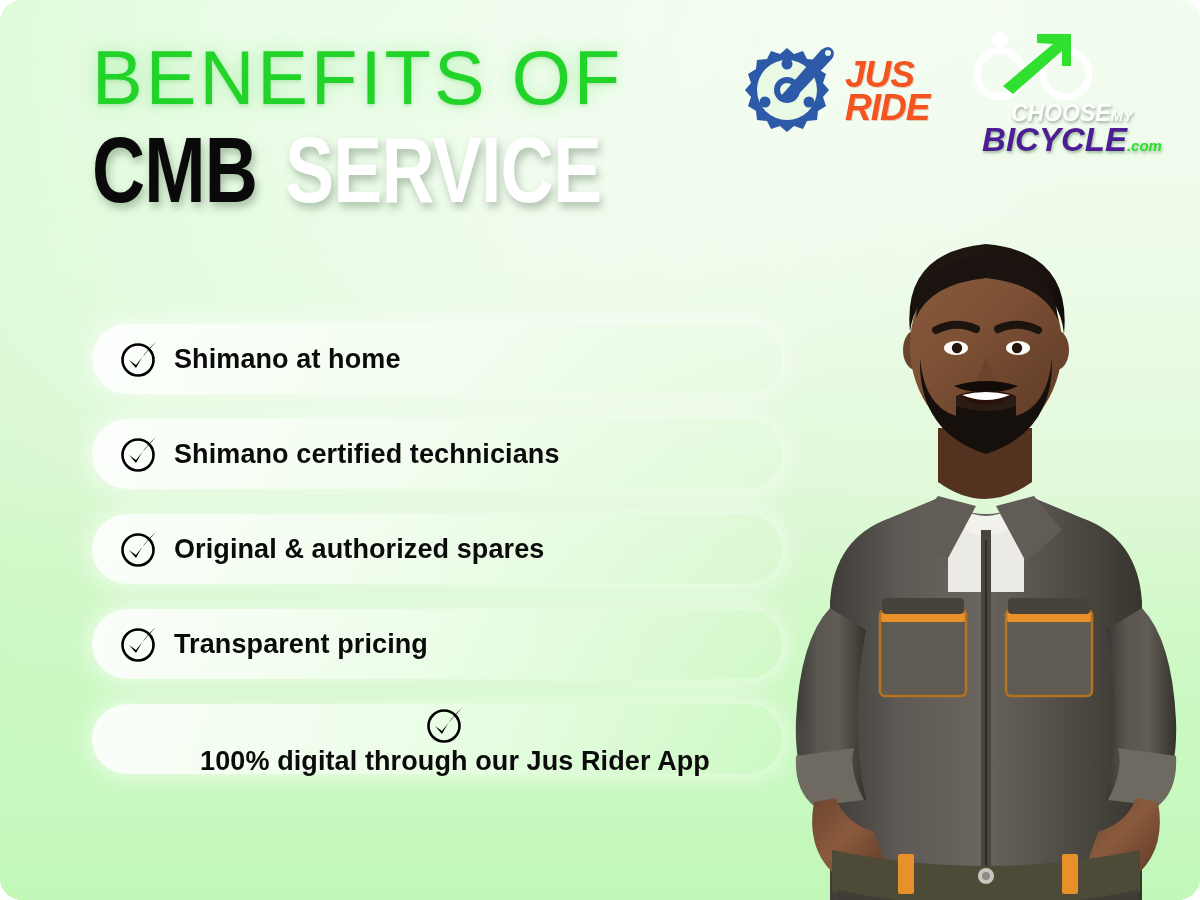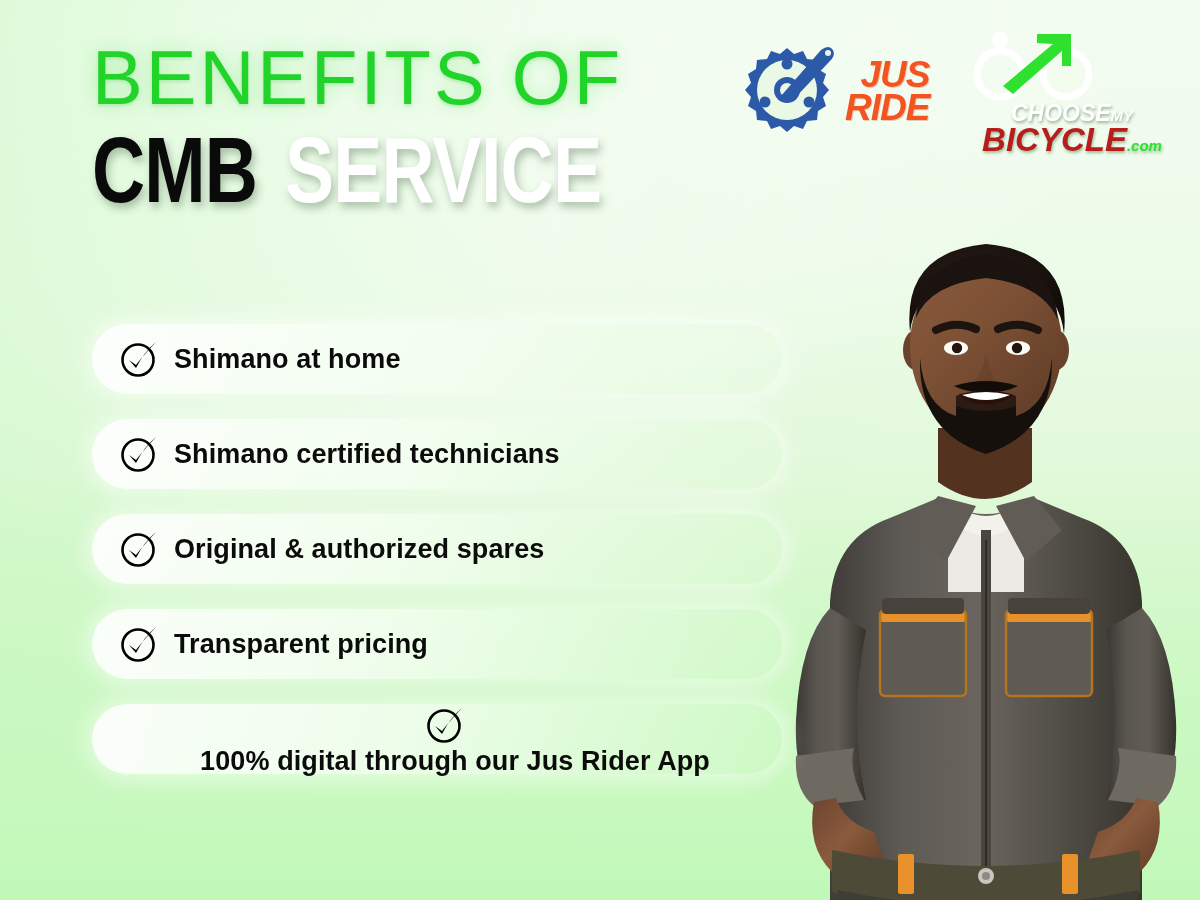--- a/index.html
+++ b/index.html
@@ -8,20 +8,21 @@
     padding: 0;
     background: #ffffff;
   }
   #poster {
     position: relative;
     width: 1200px;
     height: 900px;
     overflow: hidden;
     font-family: "Liberation Sans", sans-serif;
     background: #e6fbe2;
+    border-radius: 22px;
   }
   
   .bg-base {
     position: absolute;
     inset: 0;
     background:
       radial-gradient(130% 100% at 18% 2%, #ffffff 0%, #f7fdf5 22%, rgba(247,253,245,0) 58%),
       linear-gradient(to bottom, #f3fcf1 0%, #edfbe9 30%, #ddf8d4 62%, #c6f9bd 100%);
   }
   .bg-tint-left {
@@ -82,21 +83,20 @@
     top: 30px;
     left: 735px;
     width: 440px;
     height: 130px;
   }
   .logo-jusride {
     position: absolute;
     left: 0; top: 8px;
     display: flex;
     align-items: center;
-    text-align: right;
   }
   .jr-text {
     margin-left: 6px;
     line-height: 0.88;
   }
   .jr-line {
     font-family: "Liberation Sans", sans-serif;
     font-weight: 700;
     font-style: italic;
     font-size: 37px;
@@ -126,21 +126,21 @@
     font-family: "Liberation Sans", sans-serif;
     font-weight: 700; font-style: italic;
     font-size: 15px;
     color: #ffffff;
     text-shadow: 1px 2px 3px rgba(90,120,90,0.55);
   }
   .cmb-bicycle {
     font-family: "Liberation Sans", sans-serif;
     font-weight: 700; font-style: italic;
     font-size: 33px; letter-spacing: 0px;
-    color: #b91c1c;
+    color: #4c1d95;
     text-shadow: 1px 2px 3px rgba(70,130,70,0.5);
   }
   .cmb-dotcom {
     font-family: "Liberation Sans", sans-serif;
     font-weight: 700; font-style: italic;
     font-size: 15px;
     color: #2fe02f;
     text-shadow: 1px 2px 3px rgba(70,130,70,0.5);
   }
 

